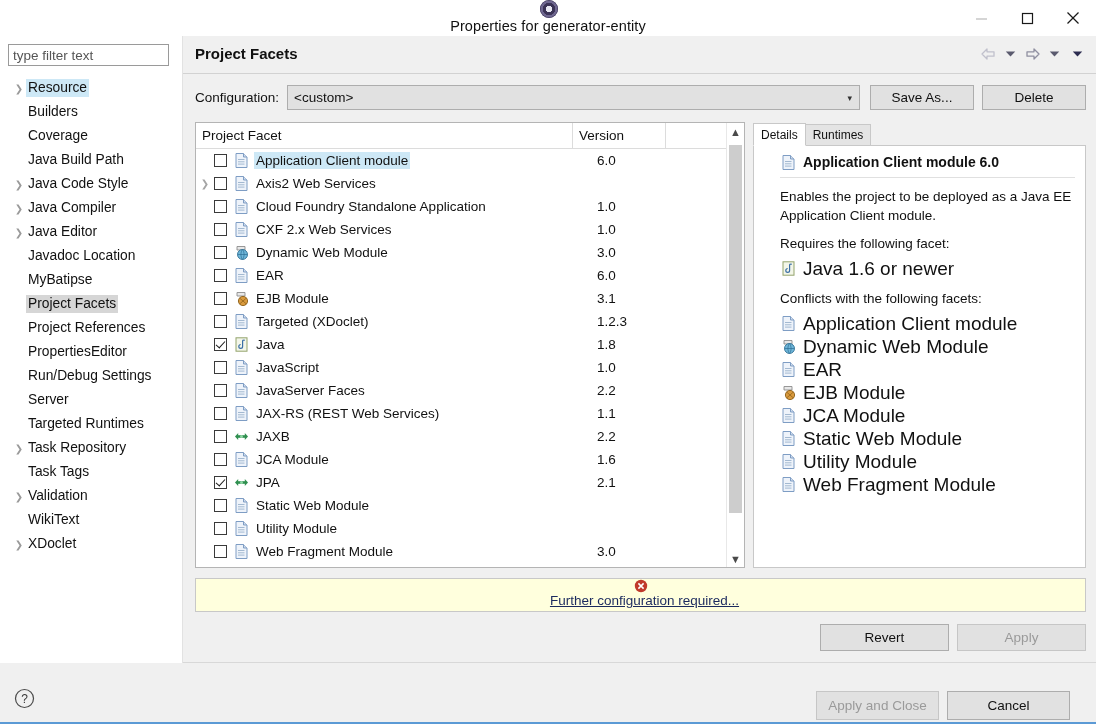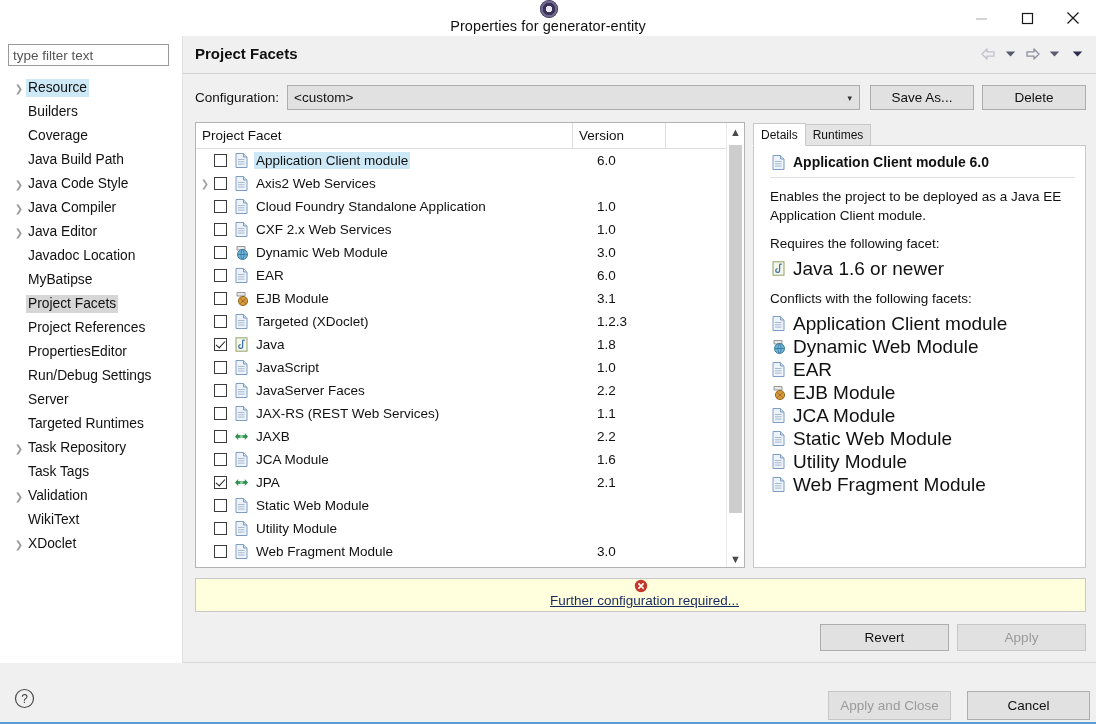--- a/index.html
+++ b/index.html
@@ -312,21 +312,21 @@
     background: #e4e4e4;
     border: 1px solid #c8c8c8;
     margin-left: -1px;
   }
   .details-body {
     position: absolute;
     left: 0; top: 23px; right: 0; bottom: 0;
     background: #ffffff;
     border: 1px solid #c8c8c8;
     box-sizing: border-box;
-    padding: 8px 10px 0 16px;
+    padding: 8px 10px 0 26px;
     overflow: hidden;
   }
   .det-title {
     display: flex; align-items: center;
     font-size: 14px; font-weight: bold; color: #111111;
     padding-bottom: 7px;
     border-bottom: 1px solid #e0e0e0;
     margin-bottom: 9px;
   }
   .det-title .ficon { margin-right: 7px; }
@@ -388,23 +388,22 @@
     left: 0; right: 0; top: 627px; bottom: 0;
     background: #f0f0f0;
   }
   .help-icon {
     position: absolute;
     left: 14px; top: 25px;
     width: 21px; height: 21px;
   }
   .footer-buttons {
     position: absolute;
-    right: 6px; top: 28px;
+    right: 26px; top: 28px;
     display: flex;
-    gap: 8px;
   }
   .btn-footer { min-width: 123px; height: 29px; }
   .bottom-edge {
     position: absolute;
     left: 0; right: 0; bottom: 0; height: 2px;
     background: #5b9ad5;
   }
 </style>
 </head>
 <body>

